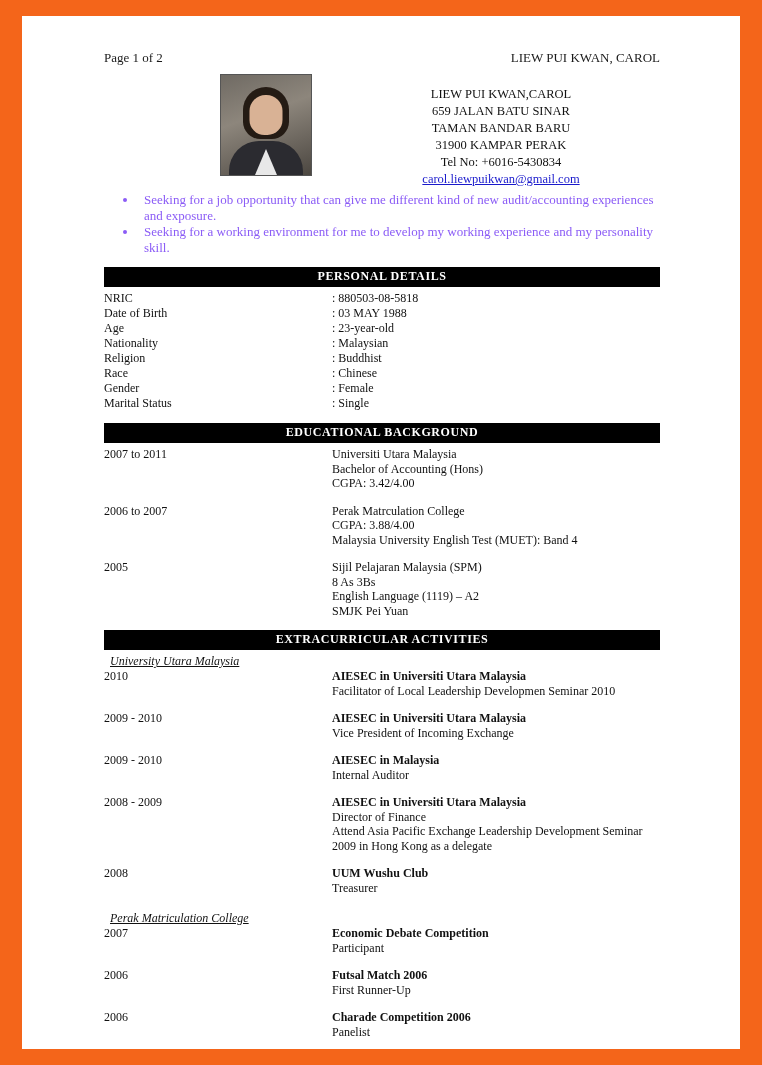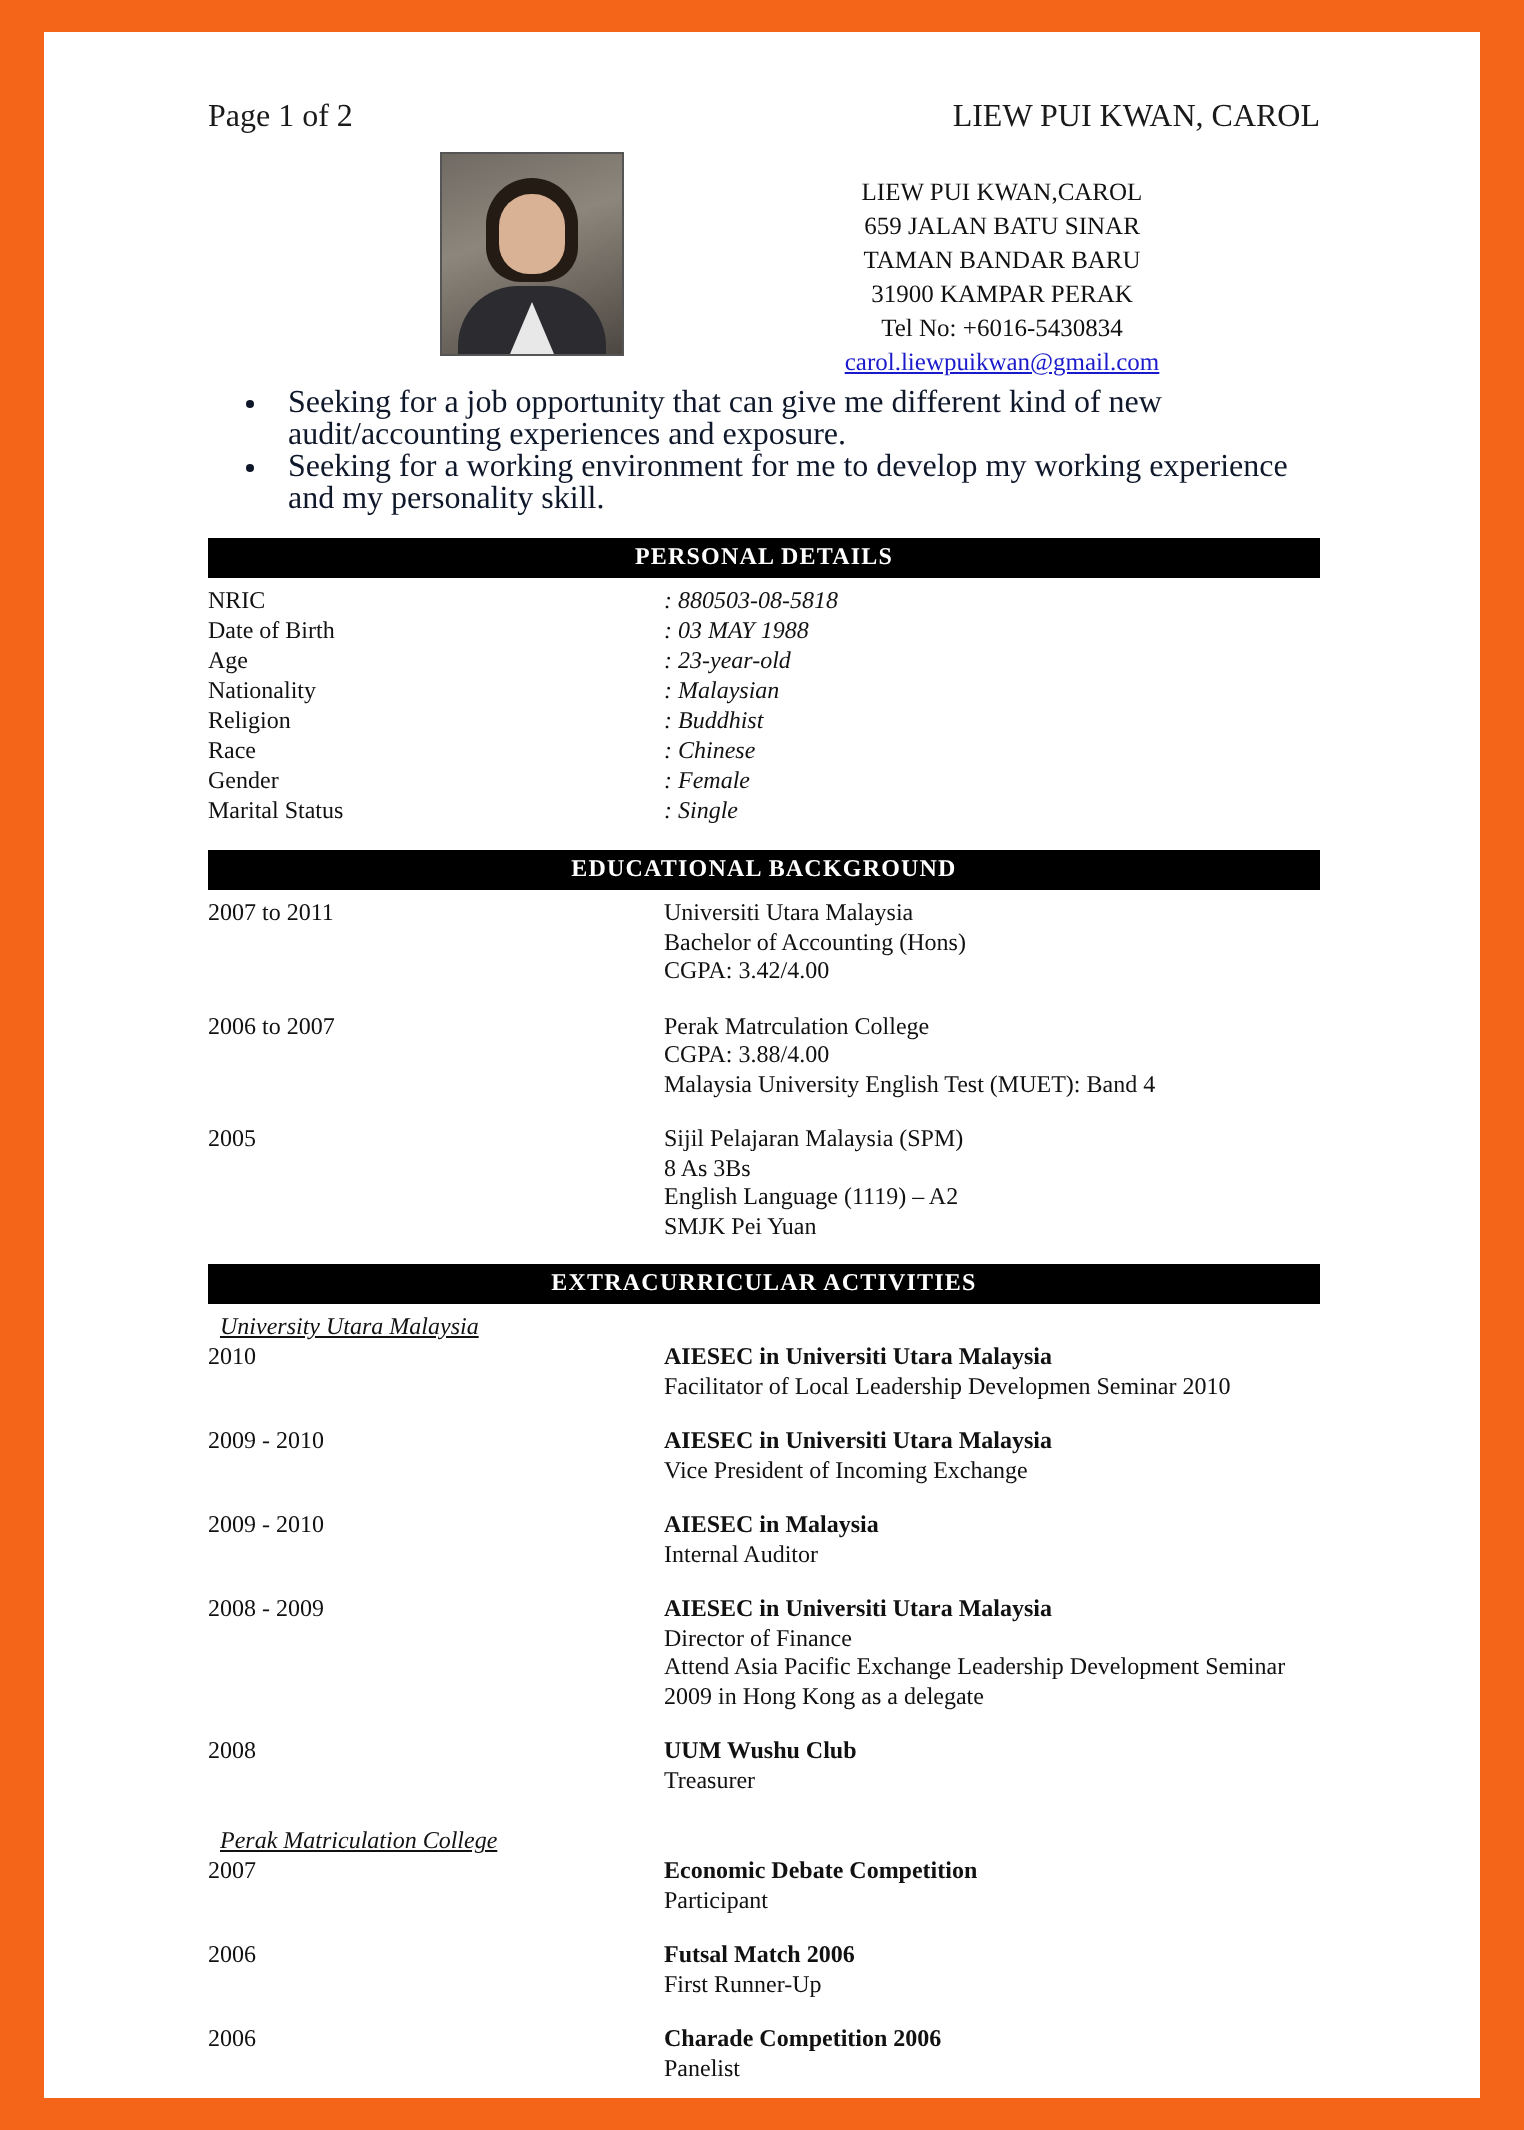--- a/index.html
+++ b/index.html
@@ -25,21 +25,21 @@
     position: absolute;
     left: 82px;
     top: 34px;
     width: 556px;
   }
 
   
   .doc-header {
     display: flex;
     justify-content: space-between;
-    font-size: 16px;
+    font-size: 13px;
     color: #1a1a1a;
     margin-bottom: 8px;
   }
 
   
   .contact-block {
     display: flex;
     align-items: flex-start;
     margin-top: 6px;
     gap: 16px;
@@ -118,43 +118,43 @@
     letter-spacing: 0.6px;
     padding: 2px 0 3px 0;
     margin-top: 12px;
     margin-bottom: 4px;
   }
 
   
   ul.objectives {
     margin: 4px 0 0 0;
     padding-left: 34px;
-    font-size: 16px;
+    font-size: 13px;
     line-height: 15.5px;
-    color: #0f172a;
+    color: #8b5cf6;
   }
   ul.objectives li {
     margin-bottom: 1px;
     padding-left: 6px;
   }
 
   
   table.details {
     width: 100%;
     border-collapse: collapse;
     font-size: 12px;
     color: #111;
   }
   table.details td {
     padding: 0 0 0.5px 0;
     vertical-align: top;
     line-height: 14.5px;
   }
   td.lbl { width: 228px; padding-left: 6px; }
-  td.val { width: auto; font-style: italic; }
+  td.val { width: auto; }
 
   
   table.rows {
     width: 100%;
     border-collapse: collapse;
     font-size: 12px;
     color: #111;
   }
   table.rows td {
     vertical-align: top;

